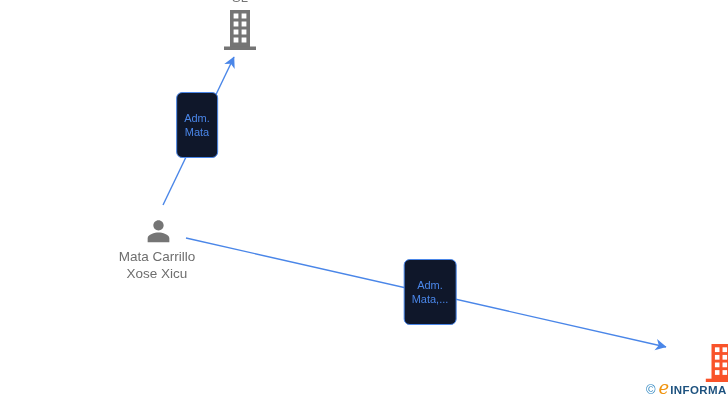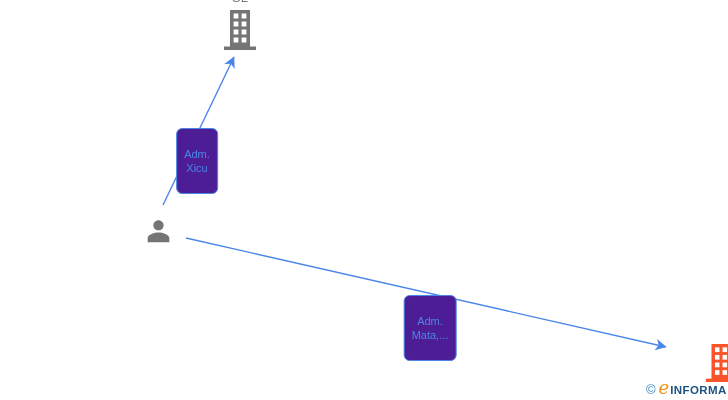--- a/index.html
+++ b/index.html
@@ -51,29 +51,28 @@
     left: 76px; top: 248px;
     width: 162px;
     text-align: center;
     font-size: 13.5px; line-height: 17px;
     color: var(--name-gray, #6e6e6e);
   }
 
   .edge-label {
     position: absolute;
     transform: translate(-50%, -50%);
-    background: #4c1d95;
+    background: #0f172a;
     border: 1.5px solid var(--edge-blue, #4a86e8);
     border-radius: 6px;
     padding: 18px 7px;
     font-size: 11px; line-height: 14px;
     color: var(--edge-blue, #4a86e8);
     text-align: center;
     white-space: nowrap;
-    margin-top: 36px;
   }
   .edge-label-1 { left: 197px; top: 125px; }
   .edge-label-2 { left: 430px; top: 292px; }
 
   .watermark {
     position: absolute;
     left: 646px; top: 377px;
     white-space: nowrap;
     display: flex; align-items: baseline;
   }
@@ -126,24 +125,28 @@
       <rect class="win" x="10.6" y="27.5" width="4.8" height="5"></rect>
       <rect class="win" x="18.6" y="27.5" width="4.8" height="5"></rect>
     </svg>
   </div>
 
   <div class="node" style="left:143px; top:215px;">
     <svg class="person-icon-svg" width="31" height="31" viewBox="0 0 24 24">
       <path class="person-fill" d="M12 12c2.21 0 4-1.79 4-4s-1.79-4-4-4-4 1.79-4 4 1.79 4 4 4zm0 1.6c-2.9 0-8.4 1.45-8.4 4.35V21h16.8v-3.05c0-2.9-5.5-4.35-8.4-4.35z"></path>
     </svg>
   </div>
+  <div class="person-name">
+    <div>Mata Carrillo</div>
+    <div>Xose Xicu</div>
+  </div>
 
   <div class="edge-label edge-label-1">
     <div>Adm.</div>
-    <div>Xicu</div>
+    <div>Mata</div>
   </div>
   <div class="edge-label edge-label-2">
     <div>Adm.</div>
     <div>Mata,...</div>
   </div>
 
   <div class="node" style="left:703px; top:344px;">
     <svg class="building-icon" width="36" height="38" viewBox="0 0 34 40">
       <rect class="building-body-orange" x="7" y="0" width="20" height="37"></rect>
       <rect class="building-body-orange" x="1" y="36.5" width="32" height="3.5"></rect>

